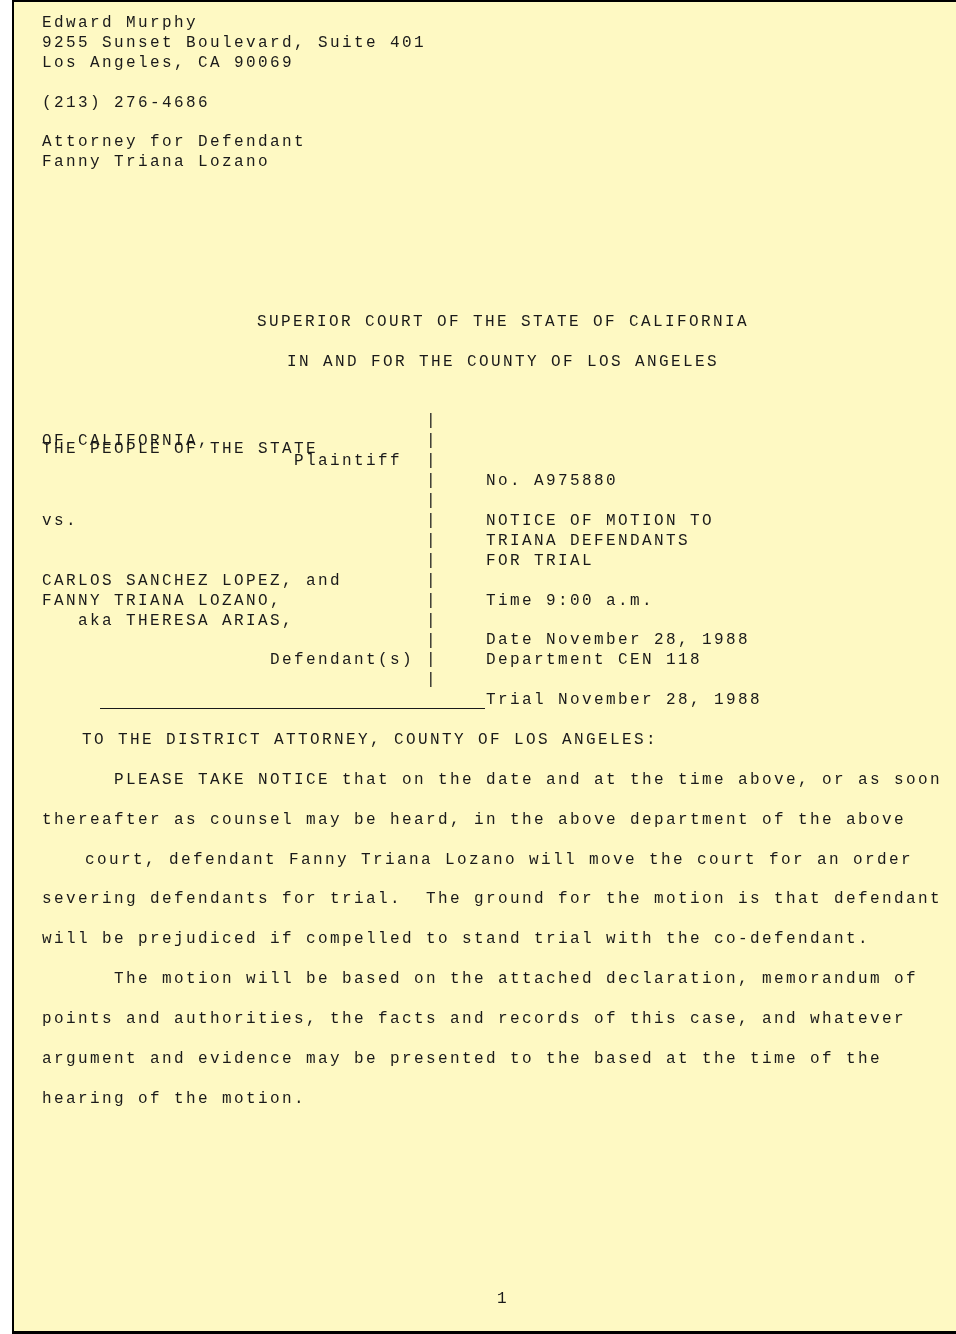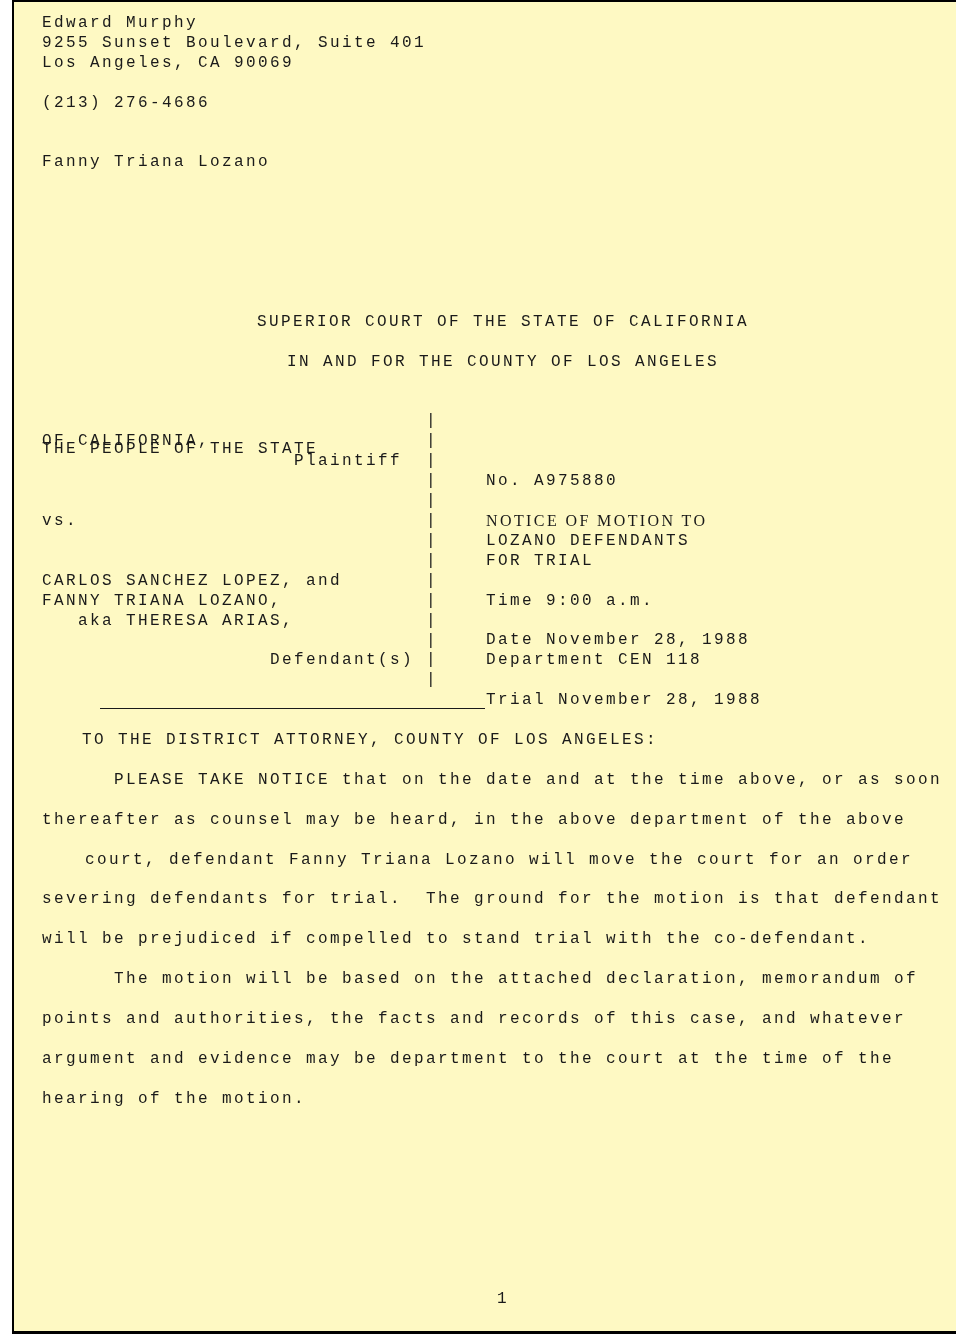--- a/index.html
+++ b/index.html
@@ -43,20 +43,21 @@
   </style>
 </head>
 <body>
 
 <div class="page">
 
   <div class="line" style="left:28px; top:11px;">Edward Murphy</div>
   <div class="line" style="left:28px; top:31px;text-align:right;">9255 Sunset Boulevard, Suite 401</div>
   <div class="line" style="left:28px; top:51px;text-align:right;">Los Angeles, CA 90069</div>
   <div class="line" style="left:28px; top:91px;">(213) 276-4686</div>
+  <div class="line" style="left:28px; top:130px;">Attorney for Defendant</div>
   <div class="line" style="left:28px; top:150px;">Fanny Triana Lozano</div>
 
   <div class="line" style="left:273px; top:350px;">IN AND FOR THE COUNTY OF LOS ANGELES</div>
   <div class="line" style="left:243px; top:310px;">SUPERIOR COURT OF THE STATE OF CALIFORNIA</div>
 
   <div>
     <div class="line" style="left:28px; top:409px;margin-top:28px;">THE PEOPLE OF THE STATE</div>
     <div class="line" style="left:28px; top:429px;">OF CALIFORNIA,</div>
     <div class="line" style="left:28px; top:449px;">                     Plaintiff</div>
     <div class="line" style="left:28px; top:469px;"></div>
@@ -86,42 +87,42 @@
     <div class="line" style="left:412px; top:569px;">|</div>
     <div class="line" style="left:412px; top:589px;">|</div>
     <div class="line" style="left:412px; top:609px;">|</div>
     <div class="line" style="left:412px; top:629px;">|</div>
     <div class="line" style="left:412px; top:648px;">|</div>
     <div class="line" style="left:412px; top:668px;">|</div>
   </div>
 
   <div>
     <div class="line" style="left:472px; top:469px;">No. A975880</div>
-    <div class="line" style="left:472px; top:509px;font-family:Liberation Serif, serif;">NOTICE OF MOTION TO</div>
-    <div class="line" style="left:472px; top:529px;">LOZANO DEFENDANTS</div>
+    <div class="line" style="left:472px; top:509px;">NOTICE OF MOTION TO</div>
+    <div class="line" style="left:472px; top:529px;">TRIANA DEFENDANTS</div>
     <div class="line" style="left:472px; top:549px;">FOR TRIAL</div>
     <div class="line" style="left:472px; top:589px;">Time 9:00 a.m.</div>
     <div class="line" style="left:472px; top:628px;">Date November 28, 1988</div>
     <div class="line" style="left:472px; top:648px;font-family:Liberation Mono, monospace;">Department CEN 118</div>
     <div class="line" style="left:472px; top:688px;">Trial November 28, 1988</div>
   </div>
 
   <div class="line body-line" style="left:28px; top:728px;margin-left:40px;">TO THE DISTRICT ATTORNEY, COUNTY OF LOS ANGELES:</div>
 
   <div>
     <div class="line body-line" style="left:28px; top:768px;">      PLEASE TAKE NOTICE that on the date and at the time above, or as soon</div>
     <div class="line body-line" style="left:28px; top:808px;">thereafter as counsel may be heard, in the above department of the above</div>
     <div class="line body-line" style="left:28px; top:848px;margin-left:43px;">court, defendant Fanny Triana Lozano will move the court for an order</div>
     <div class="line body-line" style="left:28px; top:887px;">severing defendants for trial.  The ground for the motion is that defendant</div>
     <div class="line body-line" style="left:28px; top:927px;">will be prejudiced if compelled to stand trial with the co-defendant.</div>
   </div>
 
   <div>
     <div class="line body-line" style="left:28px; top:967px;">      The motion will be based on the attached declaration, memorandum of</div>
     <div class="line body-line" style="left:28px; top:1007px;">points and authorities, the facts and records of this case, and whatever</div>
-    <div class="line body-line" style="left:28px; top:1047px;">argument and evidence may be department to the court at the time of the</div>
+    <div class="line body-line" style="left:28px; top:1047px;">argument and evidence may be presented to the based at the time of the</div>
     <div class="line body-line" style="left:28px; top:1087px;">hearing of the motion.</div>
   </div>
 
 
   <div class="line" style="left:483px; top:1287px;">1</div>
 
 </div>
 
 </body></html>

